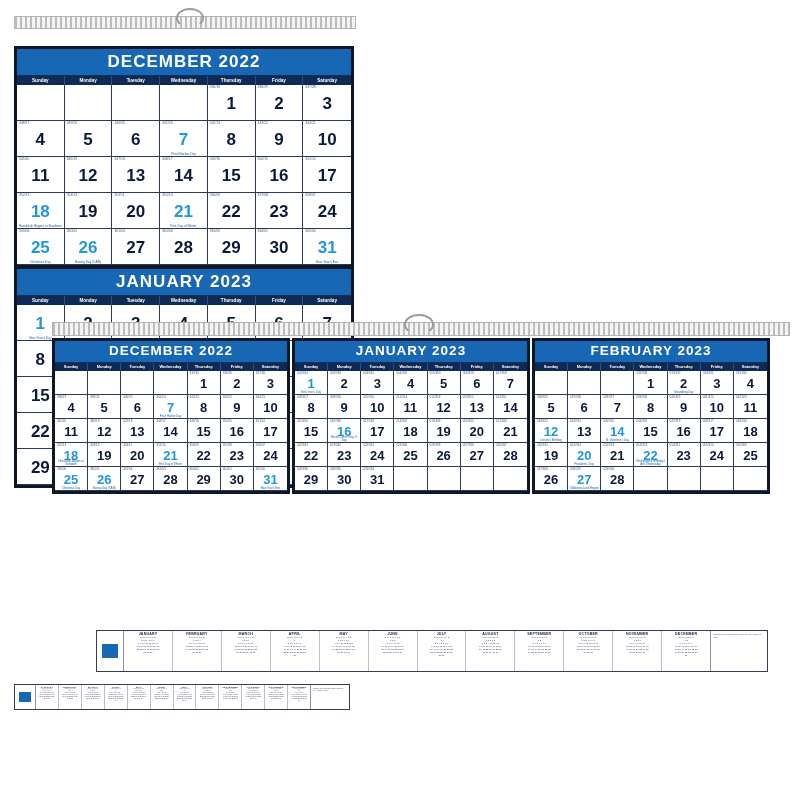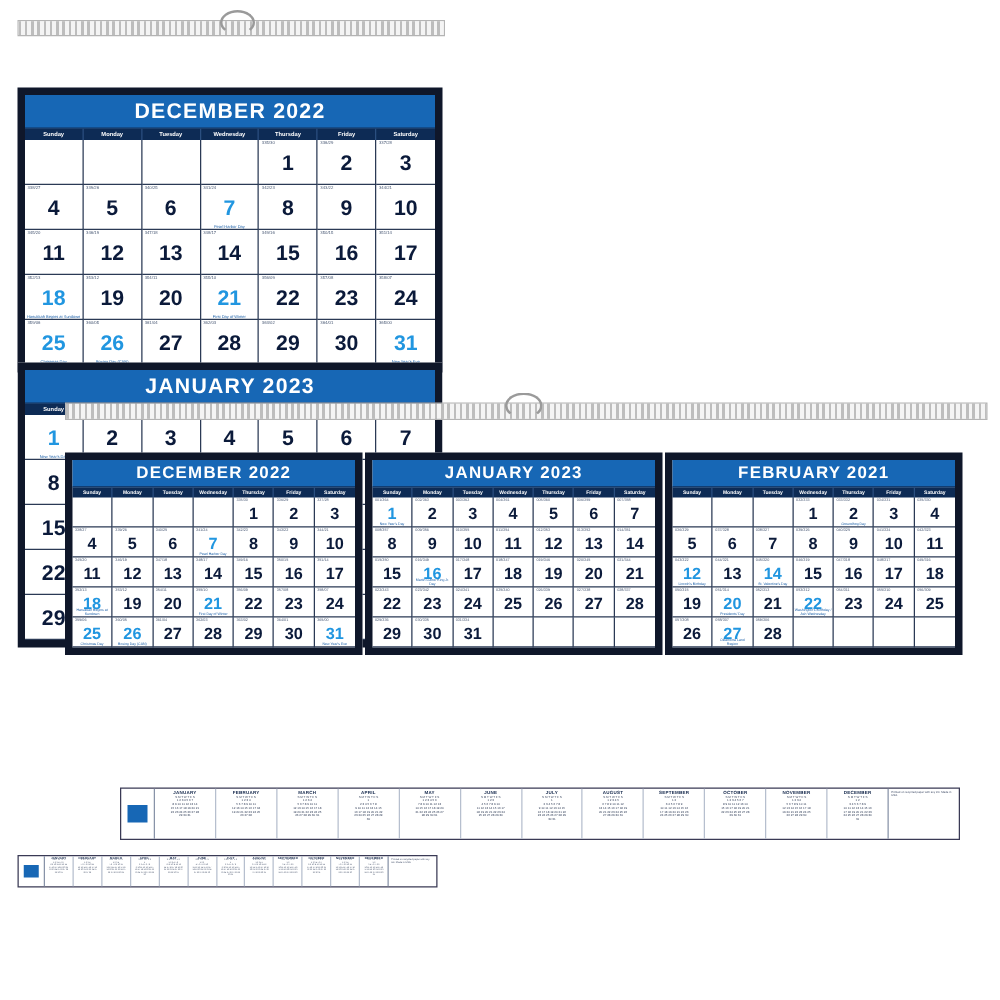--- a/index.html
+++ b/index.html
@@ -1,20 +1,20 @@
 <!DOCTYPE html>
 <html><head>
 <meta charset="utf-8">
 <style>
   html,body{margin:0;padding:0;background:#ffffff;}
   body{width:800px;height:800px;font-family:"Liberation Sans",sans-serif;position:relative;overflow:hidden;}
   .stage{position:absolute;inset:0;}
 
   
-  .cal{position:absolute;background:#ffffff;border:6px solid #0f172a;box-sizing:border-box;margin-top:24px;}
+  .cal{position:absolute;background:#ffffff;border:3px solid #0f172a;box-sizing:border-box;}
   .cal .title{
     background:#1767b5;color:#ffffff;text-align:center;font-weight:bold;
     letter-spacing:1px;line-height:1;
     border-bottom:1px solid #10305c;
   }
   .cal .dow{display:grid;grid-template-columns:repeat(7,1fr);background:#0d2b55;}
   .cal .dow div{
     color:#ffffff;text-align:center;font-weight:bold;
     border-right:1px solid #2b4f80;box-sizing:border-box;
   }
@@ -638,21 +638,21 @@
           <div class="num">31</div>
         </div>
         <div class="cell"></div>
         <div class="cell"></div>
         <div class="cell"></div>
         <div class="cell"></div>
       </div>
   </div>
 
   <div class="cal mid" id="frontM2" style="left:532px;top:338px;width:238px;">
-    <div class="title">FEBRUARY 2021</div>
+    <div class="title">FEBRUARY 2023</div>
     <div class="dow">
         <div>Sunday</div>
         <div>Monday</div>
         <div>Tuesday</div>
         <div>Wednesday</div>
         <div>Thursday</div>
         <div>Friday</div>
         <div>Saturday</div>
       </div>
     <div class="grid">

